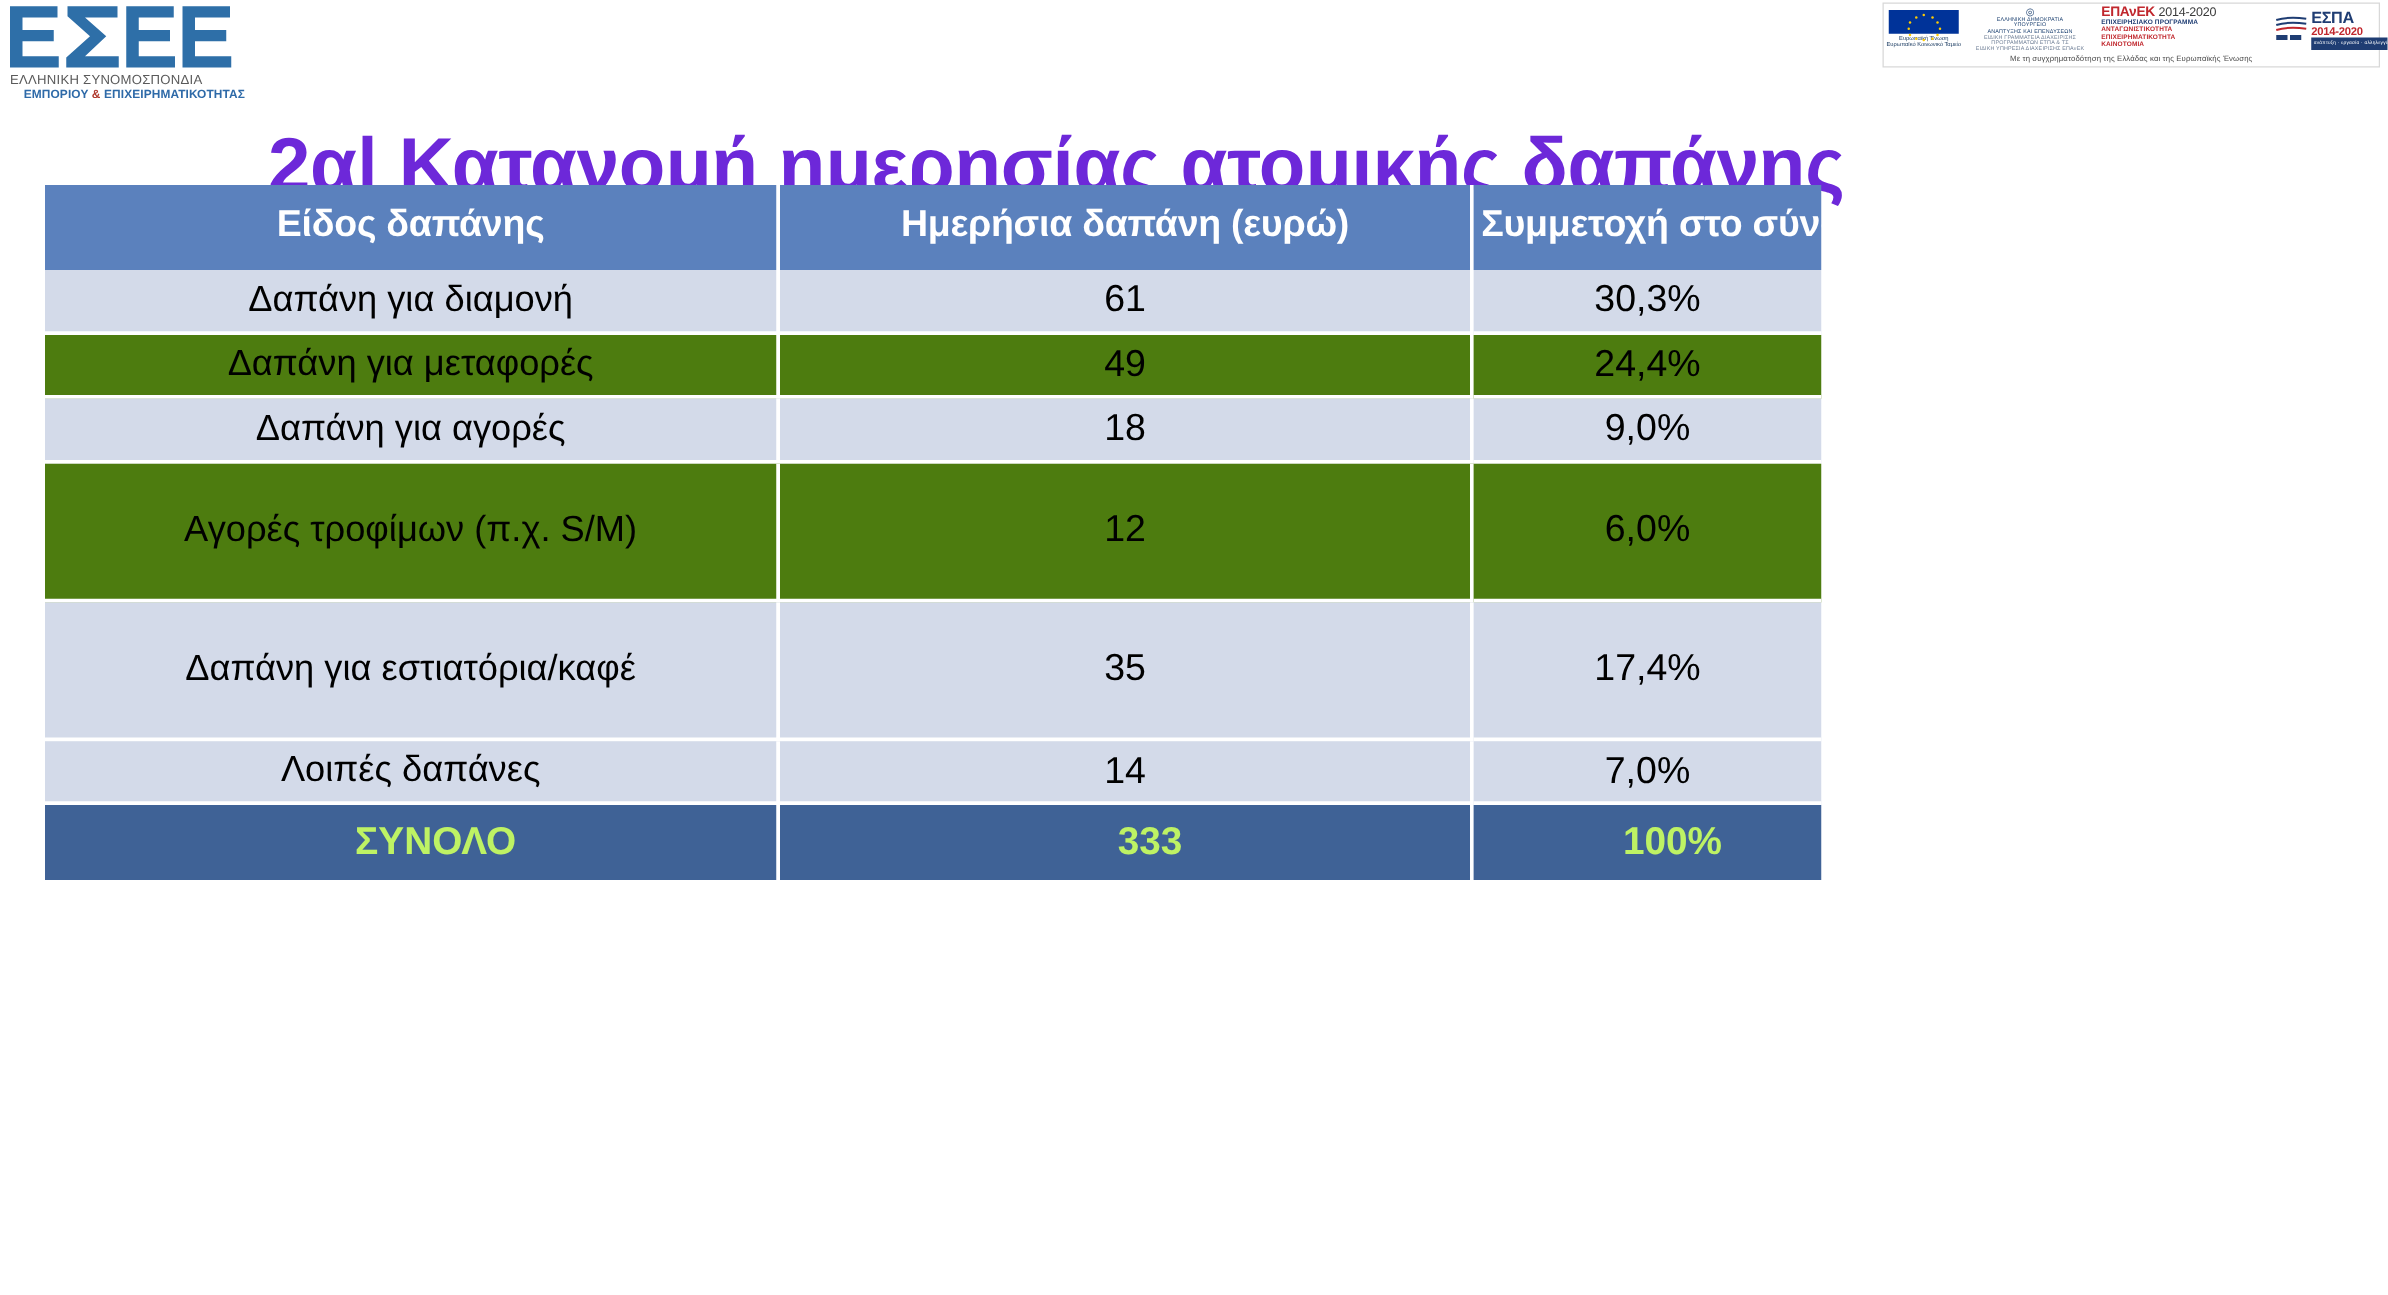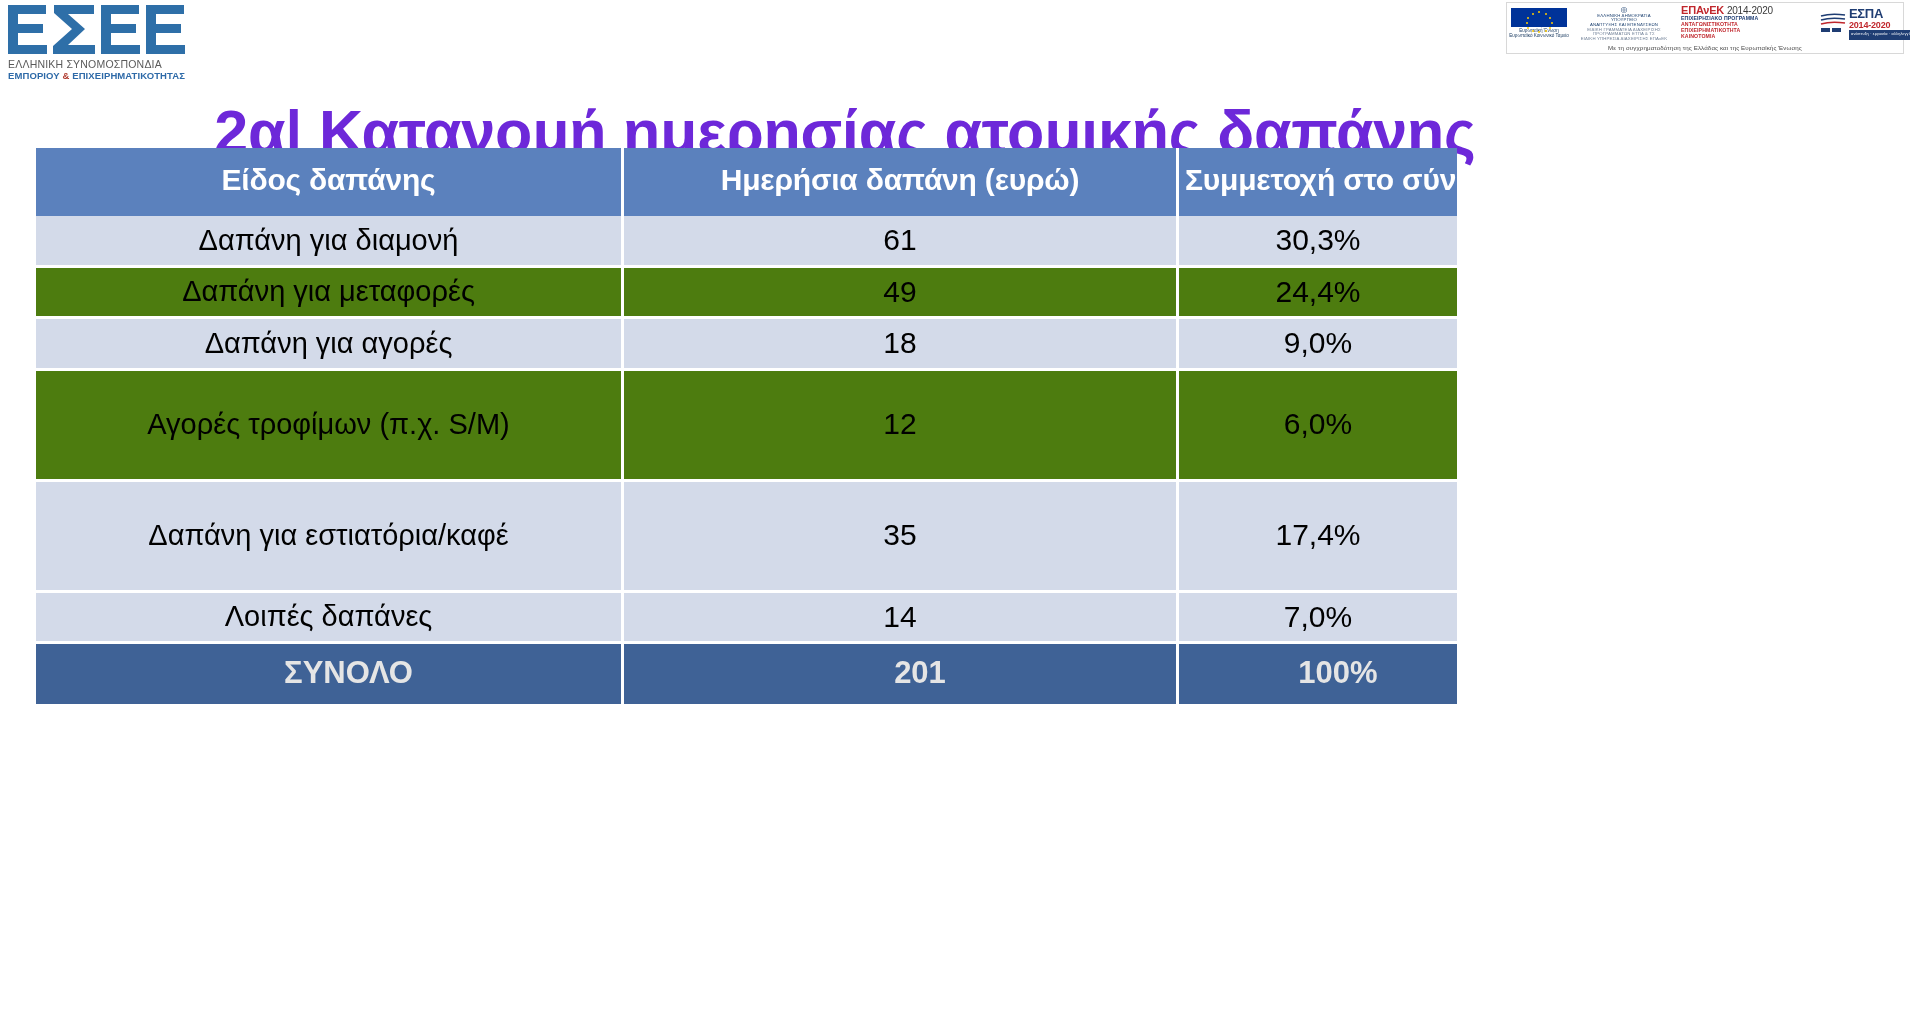--- a/index.html
+++ b/index.html
@@ -39,20 +39,21 @@
     padding-left: 2px;
   }
   #esee-logo .logo-line2 {
     font-size: 9.5px;
     font-weight: bold;
     letter-spacing: 0.1px;
     color: #2e6aa8;
     white-space: nowrap;
     line-height: 11px;
     padding-left: 2px;
+    margin-left: 11px;
   }
   #esee-logo .logo-line2 .amp { color: #b03a2e; }
 
   
   #eu-banner {
     position: absolute;
     right: 6px;
     top: 2px;
     width: 398px;
     height: 52px;
@@ -245,21 +246,21 @@
   table.expense-table td.kind {
     font-weight: normal;
     font-size: 29px;
     margin-left: 36px;
   }
   table.expense-table tr.alt-a td { background: #d3dae9; }
   table.expense-table tr.alt-b td { background: #4d7c0f; }
 
   table.expense-table tr.total-row td {
     background: #3f6296;
-    color: #e5e5e5;
+    color: #bef264;
     font-weight: bold;
     font-size: 31px;
     border-bottom: none;
     padding-top: 10px;
     padding-bottom: 12px;
     padding-left: 48px;
   }
 
   .h-tall td { height: 96px; }
   .h-xtall td { height: 130px; }
@@ -385,18 +386,18 @@
         <td class="value">35</td>
         <td class="share">17,4%</td>
       </tr>
       <tr class="alt-a">
         <td class="kind">Λοιπές δαπάνες</td>
         <td class="value">14</td>
         <td class="share">7,0%</td>
       </tr>
       <tr class="total-row">
         <td>ΣΥΝΟΛΟ</td>
-        <td>201</td>
+        <td>333</td>
         <td>100%</td>
       </tr>
     </tbody>
   </table>
 </div>
 
 </body></html>

